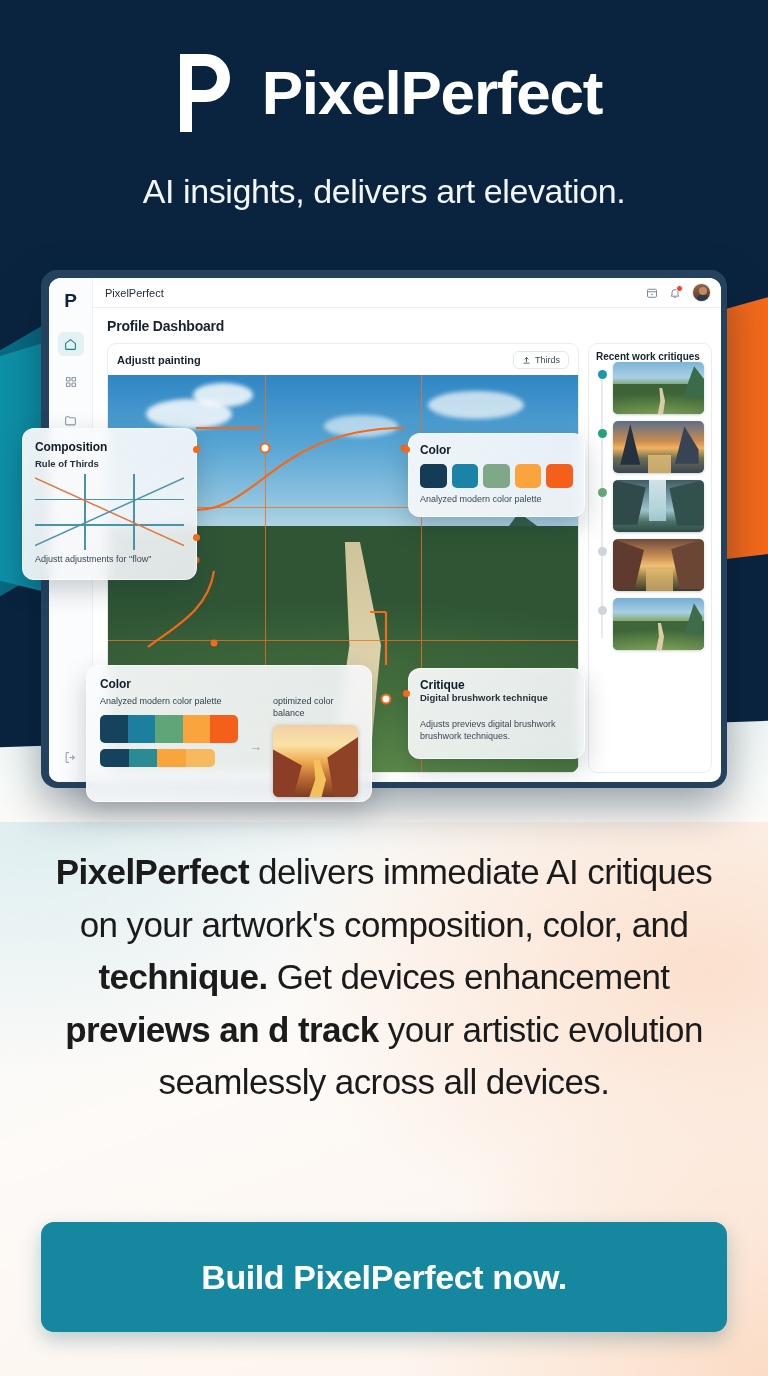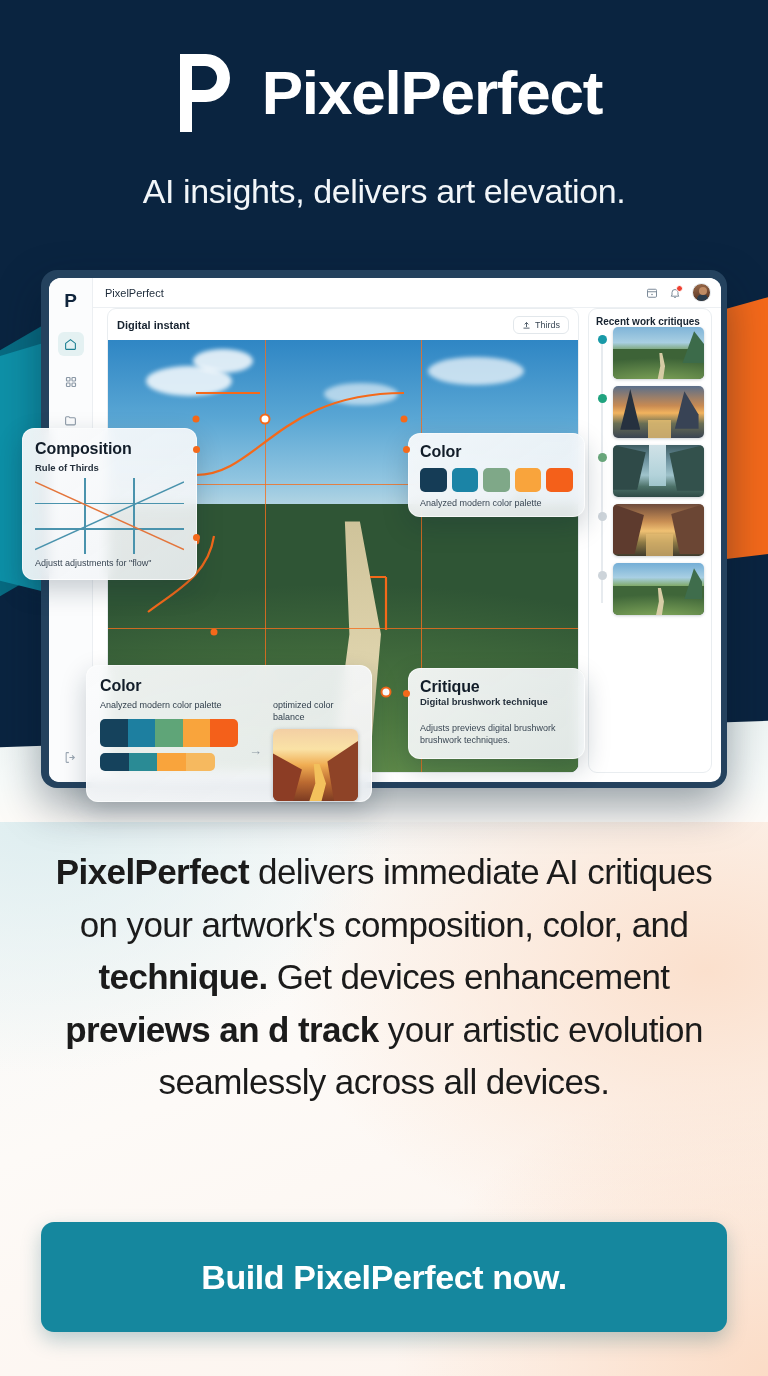--- a/index.html
+++ b/index.html
@@ -220,21 +220,21 @@
 
   
   .fcard {
     position:absolute; border-radius:12px;
     background:linear-gradient(145deg, rgba(250,251,252,.93) 0%, rgba(241,244,247,.90) 100%);
     backdrop-filter:blur(6px);
     box-shadow:0 10px 26px rgba(15,35,55,.22);
     border:1px solid rgba(255,255,255,.6);
     z-index:9;
   }
-  .fcard h4 { font-size:16px; font-weight:700; color:#121d29; letter-spacing:-0.1px; }
+  .fcard h4 { font-size:12px; font-weight:700; color:#121d29; letter-spacing:-0.1px; }
   .fcard .sub { font-size:9.5px; font-weight:700; color:#26313d; }
   .fcard .body { font-size:9px; color:#3a4754; line-height:1.32; }
 
   
   #card-composition { left:22px; top:428px; width:175px; height:152px; padding:11px 12px 10px 12px; }
   #card-composition h4 { margin-bottom:4px; }
   .rot-grid { position:relative; height:76px; margin:5px 0 4px 0; }
   .rot-grid i { position:absolute; display:block; background:#4a93ad; }
   .rot-v1 { left:33%; top:0; width:1.4px; height:100%; }
   .rot-v2 { left:66%; top:0; width:1.4px; height:100%; }
@@ -370,26 +370,27 @@
               <svg width="12" height="12" viewBox="0 0 24 24" fill="none" stroke="currentColor" stroke-width="2">
                 <path d="M18 16 v-5 a6 6 0 0 0-12 0 v5 l-1.6 2.4 H19.6 Z"></path>
                 <path d="M10 20 a2.2 2.2 0 0 0 4 0"></path>
               </svg>
               <span class="bell-dot"></span>
             </span>
             <span class="avatar"></span>
           </div>
         </div>
 
+        <div class="page-title">Profile Dashboard</div>
 
         <div class="workspace">
 
           <div class="canvas-card">
             <div class="canvas-head">
-              <div class="canvas-head-title">Digital instant</div>
+              <div class="canvas-head-title">Adjustt painting</div>
               <div class="upload-btn">
                 <svg width="9" height="9" viewBox="0 0 24 24" fill="none" stroke="currentColor" stroke-width="2.3">
                   <path d="M12 16 V4 M7 9 l5-5 5 5 M4 19 h16"></path>
                 </svg>
                 <span>Thirds</span>
               </div>
             </div>
 
             <div class="art-wrap">
               <div class="art">

